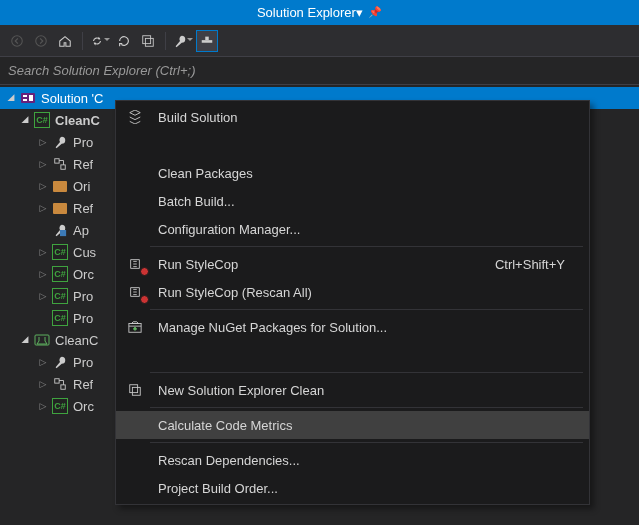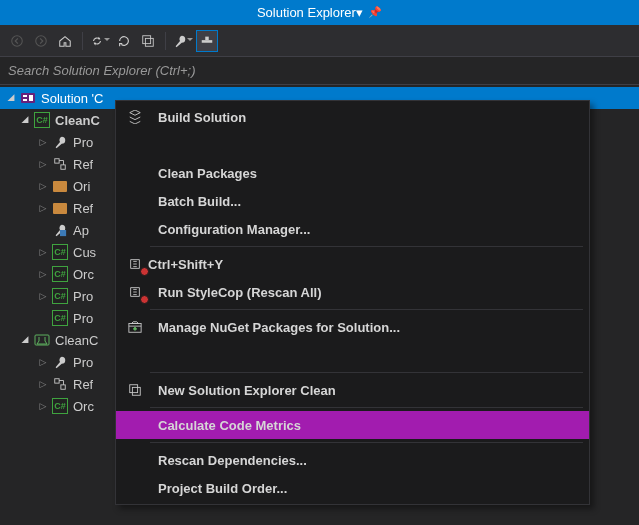--- a/index.html
+++ b/index.html
@@ -25,22 +25,22 @@
   .node-icon { width: 16px; height: 16px; margin-right: 5px; display: flex; align-items: center; justify-content: center; flex-shrink:0;}
   .icon-csproj { border: 1px solid #3fa33f; color: #3fa33f; font-size: 9px; font-weight: bold; width:16px; height:16px; display:flex; align-items:center; justify-content:center; background:#222;}
   .icon-folder { background: #c9893e; width: 14px; height: 11px; border-radius: 1px; }
   .icon-cs { border: 1px solid #3fa33f; color: #3fa33f; font-size: 9px; font-weight: bold; width:16px; height:16px; display:flex; align-items:center; justify-content:center; background:#222;}
   .node-label { overflow: hidden; text-overflow: clip; }
   .indent-1 { padding-left: 18px; }
   .indent-2 { padding-left: 36px; }
 
   
   .ctxmenu { position: absolute; top: 100px; left: 115px; width: 475px; background: #1b1b1c; border: 1px solid #333337; box-shadow: 4px 4px 6px rgba(0,0,0,.4); padding: 2px 0; }
-  .ctx-item { display: flex; align-items: center; height: 28px; padding-left: 6px; color: #d6d6d6; font-weight: bold; }
-  .ctx-item.hover { background: #a21caf; }
+  .ctx-item { display: flex; align-items: center; height: 28px; padding-left: 6px; color: #d6d6d6; }
+  .ctx-item.hover { background: #404040; }
   .ctx-icon { width: 26px; height: 22px; display: flex; align-items: center; justify-content: center; flex-shrink:0; }
   .ctx-label { flex: 1; padding-left: 10px; }
   .ctx-short { padding-right: 24px; color: #d6d6d6; }
   .ctx-arrow { padding-right: 12px; color: #d6d6d6; font-size: 10px; }
   .ctx-sep { height: 1px; background: #333337; margin: 3px 6px 3px 34px; }
 
   .icon-svg { width:14px; height:14px; }
   .sc-badge { position:relative; }
   .sc-badge::after{ content:""; position:absolute; right:-1px; bottom:-1px; width:7px; height:7px; background:#c33; border-radius:50%; border:1px solid #1b1b1c;}
 </style>
@@ -289,20 +289,21 @@
     <span class="ctx-label">Configuration Manager...</span>
   </div>
   <div class="ctx-sep"></div>
   <div class="ctx-item">
     <span class="ctx-icon sc-badge">
         <svg width="14" height="14" viewBox="0 0 16 16">
           <path d="M3 3h10v10H3z" fill="none" stroke="#ccc"></path>
           <path d="M6 5h4M6 8h4M6 11h4" stroke="#ccc"></path>
         </svg>
       </span>
+    <span class="ctx-label">Run StyleCop</span>
     <span class="ctx-short">Ctrl+Shift+Y</span>
   </div>
   <div class="ctx-item">
     <span class="ctx-icon sc-badge">
         <svg width="14" height="14" viewBox="0 0 16 16">
           <path d="M3 3h10v10H3z" fill="none" stroke="#ccc"></path>
           <path d="M6 5h4M6 8h4M6 11h4" stroke="#ccc"></path>
         </svg>
       </span>
     <span class="ctx-label">Run StyleCop (Rescan All)</span>

